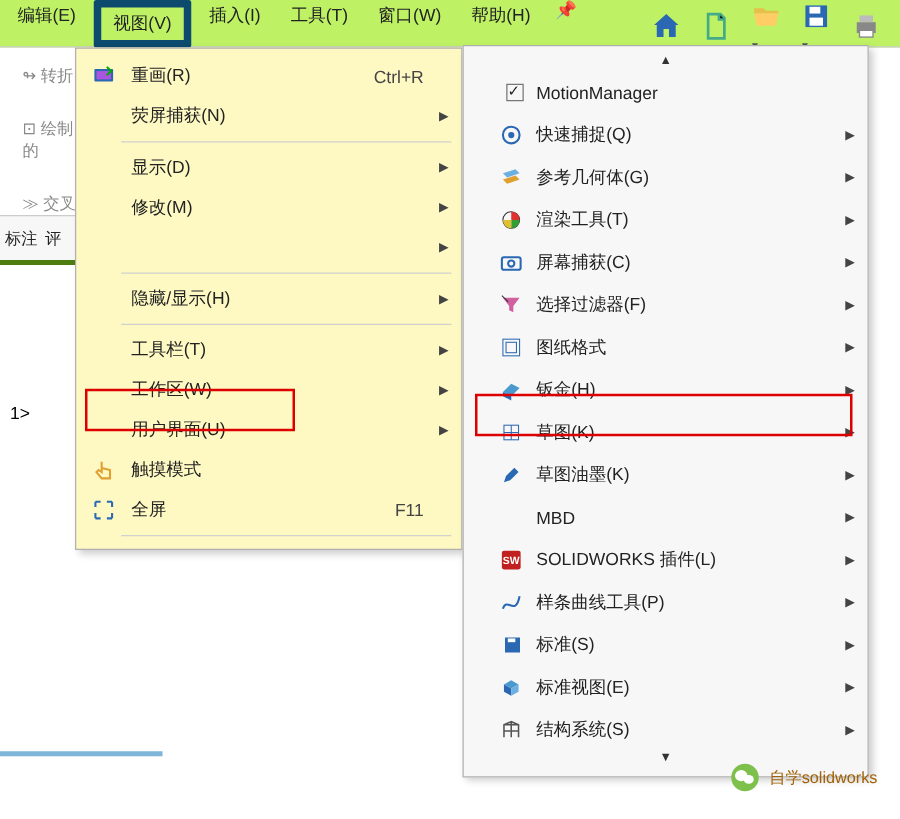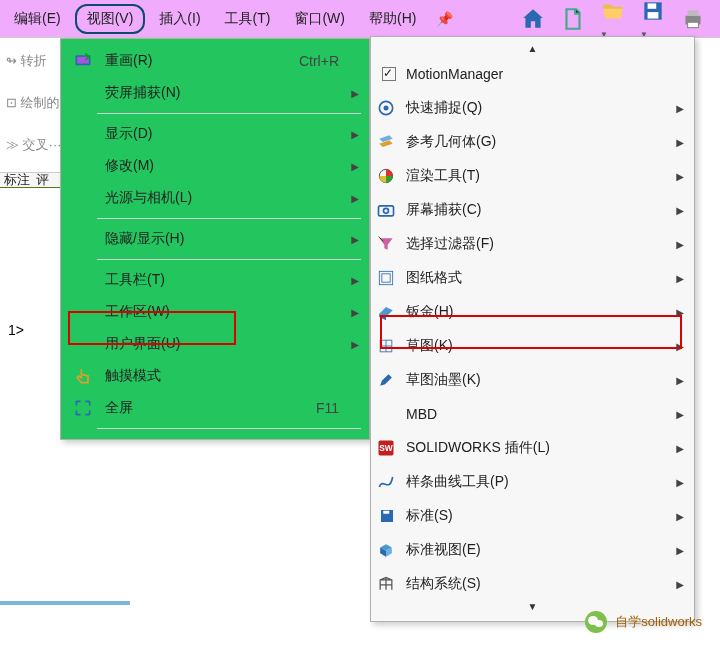--- a/index.html
+++ b/index.html
@@ -1,43 +1,43 @@
 <!DOCTYPE html>
 <html><head>
 <meta charset="utf-8">
 <style>
   * { box-sizing: border-box; margin: 0; padding: 0; font-family: "Microsoft YaHei", "SimSun", Arial, sans-serif; }
   body { width: 720px; height: 655px; background: #fff; position: relative; overflow: hidden; font-size: 14px; color: #222; }
 
-  .menubar { height: 38px; display: flex; align-items: center; background: #f0abfc; border-bottom: 1px solid #ccc; padding: 0 4px; gap: 4px; position: relative; z-index: 10; }
+  .menubar { height: 38px; display: flex; align-items: flex-start; background: #bef264; border-bottom: 1px solid #ccc; padding: 0 4px; gap: 4px; position: relative; z-index: 10; }
   .menubar-item { padding: 4px 10px; cursor: pointer; }
-  .highlighted { border: 2px solid #0c4a6e; border-radius: 12px; }
+  .highlighted { border: 6px solid #0c4a6e; border-radius: 2px; }
 
   .toolbar-icons { display: flex; align-items: center; gap: 14px; margin-left: auto; padding-right: 10px; }
   .icon-svg { width: 26px; height: 26px; display: block; }
 
   .left-strip { position: absolute; left: 0; top: 38px; width: 62px; display: flex; flex-direction: column; gap: 24px; padding-top: 14px; font-size: 13px; color: #888; }
-  .left-strip div { padding-left: 6px; }
-
-  .tabs-row { position: absolute; left: 0; top: 172px; height: 16px; display: flex; align-items: center; background: #f7f7f7; border-top: 1px solid #ccc; border-bottom: 1px solid #4d7c0f; width: 62px; padding-left: 4px; font-size: 13px; gap: 6px; }
+  .left-strip div { padding-left: 18px; }
+
+  .tabs-row { position: absolute; left: 0; top: 172px; height: 40px; display: flex; align-items: center; background: #f7f7f7; border-top: 1px solid #ccc; border-bottom: 4px solid #4d7c0f; width: 62px; padding-left: 4px; font-size: 13px; gap: 6px; }
 
   .side-label { position: absolute; left: 4px; top: 320px; font-size: 14px; color: #000; background: #fff; padding: 2px 4px; }
 
   
-  .dropdown { position: absolute; left: 60px; top: 38px; width: 310px; background: #22c55e; border: 1px solid #b0b0b0; box-shadow: 3px 3px 6px rgba(0,0,0,0.2); padding: 6px 0; z-index: 20; }
+  .dropdown { position: absolute; left: 60px; top: 38px; width: 310px; background: #fef9c3; border: 1px solid #b0b0b0; box-shadow: 3px 3px 6px rgba(0,0,0,0.2); padding: 6px 0; z-index: 20; }
   .dropdown-row { display: flex; align-items: center; height: 32px; padding: 0 10px; cursor: pointer; position: relative; }
   .sep { border-bottom: 1px solid #d0d0d0; margin: 4px 8px 4px 36px; }
   .dd-icon { width: 24px; height: 24px; flex-shrink: 0; display: flex; align-items: center; justify-content: center; }
   .dd-label { margin-left: 10px; flex: 1; }
   .dd-shortcut { color: #444; margin-right: 20px; }
   .dd-arrow { position: absolute; right: 10px; font-size: 10px; color: #444; }
 
   
   .submenu { position: absolute; left: 370px; top: 36px; width: 325px; background: #f7f7f7; border: 1px solid #b0b0b0; box-shadow: 3px 3px 6px rgba(0,0,0,0.2); padding: 6px 0; z-index: 20; }
-  .sub-row { display: flex; align-items: center; height: 34px; padding: 0 1px; cursor: pointer; position: relative; }
+  .sub-row { display: flex; align-items: center; height: 34px; padding: 0 24px; cursor: pointer; position: relative; }
   .sub-icon { width: 24px; height: 24px; flex-shrink: 0; display: flex; align-items: center; justify-content: flex-end; }
   .sub-label { margin-left: 10px; flex: 1; }
   .scroll-arrow { text-align: center; height: 14px; font-size: 10px; color: #333; }
 
   
   .overlay-box { position: absolute; border: 2px solid #d00; z-index: 40; pointer-events: none; }
   .hl-toolbar { left: 68px; top: 311px; width: 168px; height: 34px; }
   .hl-banjin { left: 380px; top: 315px; width: 302px; height: 34px; }
 
   .checkbox-icon { width:14px; height:14px; border:1px solid #777; display:inline-block; position:relative; }
@@ -142,21 +142,20 @@
     <span class="dd-label">显示(D)</span>
     <span class="dd-arrow">▶</span>
   </div>
   <div class="dropdown-row">
     <span class="dd-icon"></span>
     <span class="dd-label">修改(M)</span>
     <span class="dd-arrow">▶</span>
   </div>
   <div class="dropdown-row">
     <span class="dd-icon"></span>
-    <span class="dd-label">光源与相机(L)</span>
     <span class="dd-arrow">▶</span>
   </div>
   <div class="sep"></div>
   <div class="dropdown-row">
     <span class="dd-icon"></span>
     <span class="dd-label">隐藏/显示(H)</span>
     <span class="dd-arrow">▶</span>
   </div>
   <div class="sep"></div>
   <div class="dropdown-row">

